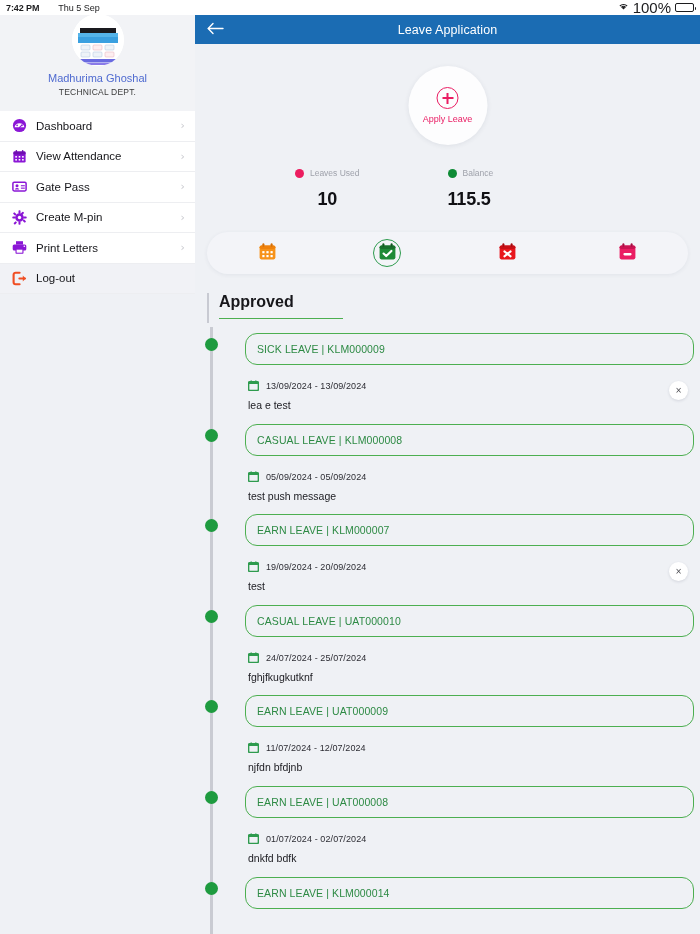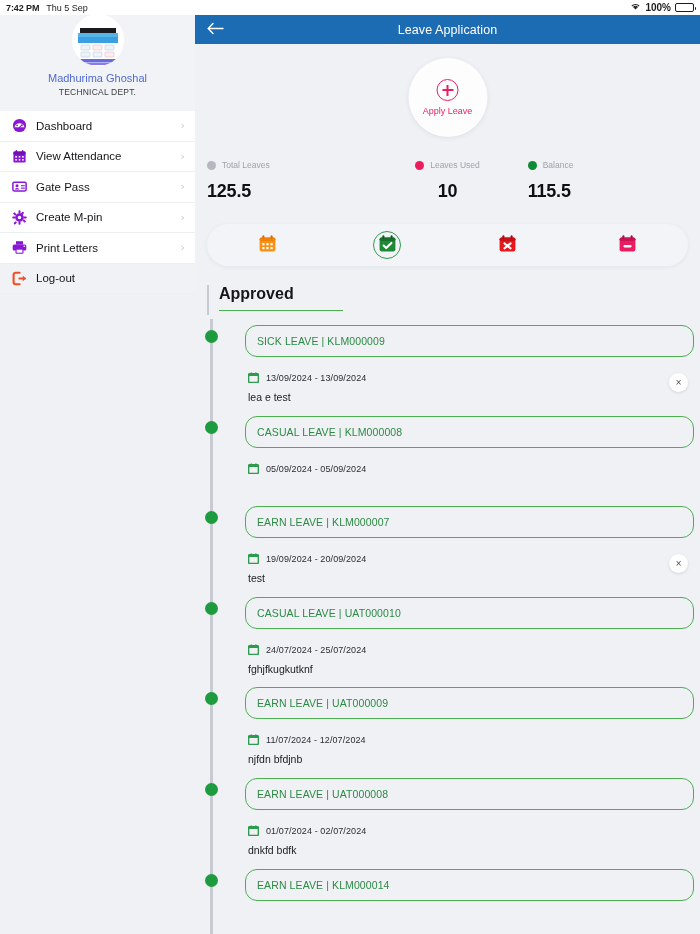--- a/index.html
+++ b/index.html
@@ -25,25 +25,25 @@
     top: 0; left: 0;
     width: 700px; height: 15px;
     background: #ffffff;
     display: flex;
     align-items: center;
     padding: 0 6px;
     font-size: 9px;
     color: #1c1c1e;
     z-index: 30;
   }
-  .sb-left { display: flex; align-items: flex-start; gap: 7px; }
+  .sb-left { display: flex; align-items: flex-start; gap: 19px; }
   .sb-time { font-size: 9px; font-weight: 600; letter-spacing: -0.1px; }
   .sb-date { font-size: 9px; font-weight: 400; }
   .sb-right { margin-left: auto; display: flex; align-items: center; gap: 4px; }
-  .sb-pct { font-size: 10px; font-weight: 700; }
+  .sb-pct { font-size: 15px; font-weight: 400; }
   .wifi-glyph { display: inline-block; line-height: 1; font-size: 9px; }
   .battery {
     width: 19px; height: 9px;
     border: 1px solid #1c1c1e;
     border-radius: 2px;
     position: relative;
     padding: 1px;
   }
   .battery::after {
     content: "";
@@ -147,21 +147,21 @@
 
   
   .main {
     position: absolute;
     top: 44px; left: 195px;
     width: 505px; height: 890px;
     background: #eff1f5;
     overflow: hidden;
   }
 
-  .hero { position: relative; height: 120px; }
+  .hero { position: relative; height: 120px; margin-top: 8px; }
   .apply-circle {
     position: absolute;
     left: 50%;
     transform: translateX(-50%);
     top: 14px;
     width: 79px; height: 79px;
     border-radius: 50%;
     background: #fdfdfe;
     box-shadow: 0 1px 5px rgba(40,50,80,0.09);
     display: flex;
@@ -473,27 +473,20 @@
   <div class="main">
 
     <div class="hero">
       <div class="apply-circle">
         <span class="plus-circle"></span>
         <span class="apply-label">Apply Leave</span>
       </div>
     </div>
 
     <div class="stats">
-      <div class="stat s1">
-        <div class="stat-head">
-          <span class="stat-dot" style="background:#b6b8bf"></span>
-          <span class="stat-label">Total Leaves</span>
-        </div>
-        <div class="stat-value">125.5</div>
-      </div>
       <div class="stat s2">
         <div class="stat-head">
           <span class="stat-dot" style="background:#ec1d5f"></span>
           <span class="stat-label">Leaves Used</span>
         </div>
         <div class="stat-value">10</div>
       </div>
       <div class="stat s3">
         <div class="stat-head">
           <span class="stat-dot" style="background:#0e8b35"></span>
@@ -613,20 +606,21 @@
               <span class="cal-sm">
                 <svg width="11" height="11" viewBox="0 0 11 11">
                     <rect x="0.6" y="1.8" width="9.8" height="8.6" rx="1.1" fill="none" stroke="#2e9b4e" stroke-width="1.5"></rect>
                     <rect x="0.6" y="1.8" width="9.8" height="2.2" fill="#2e9b4e"></rect>
                     <rect x="2.5" y="0.3" width="1.3" height="2" rx="0.6" fill="#2e9b4e"></rect>
                     <rect x="7.2" y="0.3" width="1.3" height="2" rx="0.6" fill="#2e9b4e"></rect>
                   </svg>
               </span>
               <span class="dates">05/09/2024 - 05/09/2024</span>
             </div>
+            <div class="desc">test push message</div>
           </div>
         </div>
       </div>
 
       <div class="leave-row">
         <span class="dot"></span>
         <div class="card">
           <div class="pill">
             <span class="pill-text">EARN LEAVE | KLM000007</span>
           </div>

